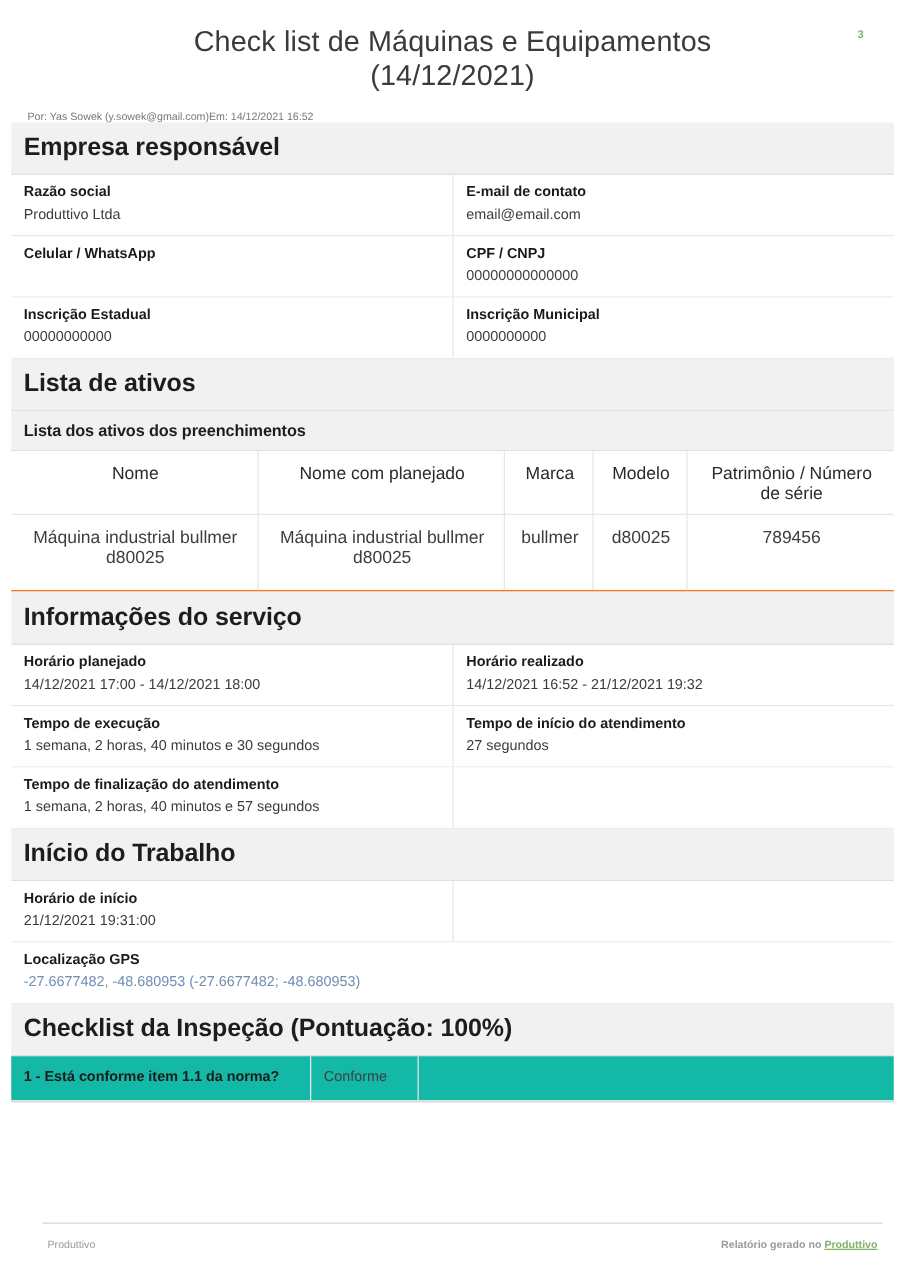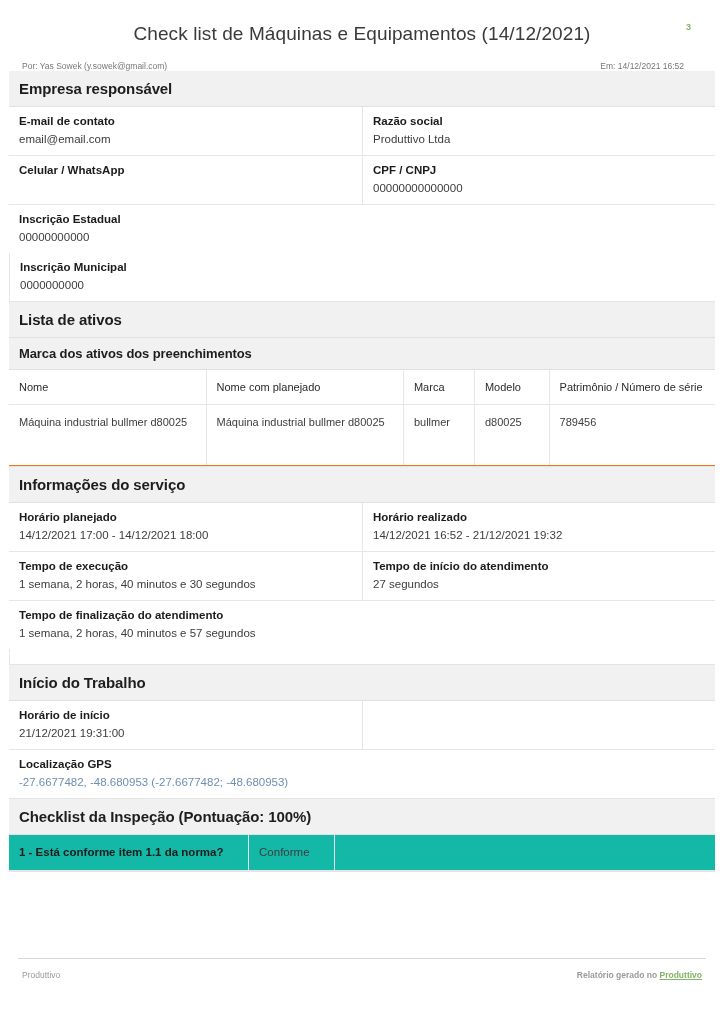--- a/index.html
+++ b/index.html
@@ -29,47 +29,46 @@
     position: absolute;
     top: 22px;
     right: 33px;
     font-size: 9px;
     font-weight: bold;
     color: #82b366;
     letter-spacing: 0;
   }
   .doc-title {
     text-align: center;
-    font-size: 19px;
+    font-size: 23px;
     font-weight: 400;
     line-height: 27px;
     color: #3a3a3a;
     padding: 20px 120px 0 120px;
     margin: 0;
     letter-spacing: 0.1px;
   }
   .meta-row {
     display: flex;
-    justify-content: space-between;
     padding: 14px 22px 0 22px;
     font-size: 8.5px;
     color: #777777;
   }
   .meta-right {
     padding-right: 18px;
   }
 
   
   .block {
     margin: 0 9px;
     border-bottom: 1px solid #e4e4e4;
   }
   .sec-head {
     background: #f1f1f1;
-    font-size: 15px;
+    font-size: 20px;
     font-weight: bold;
     color: #1d1d1d;
     padding: 9px 10px 9px 10px;
     border-bottom: 1px solid #e0e0e0;
     letter-spacing: -0.1px;
   }
   .sec-head.small {
     font-size: 13px;
     padding: 8px 10px 8px 10px;
   }
@@ -78,21 +77,21 @@
   .grid2 {
     display: flex;
     flex-wrap: wrap;
     background: #ffffff;
   }
   .cellrow {
     display: flex;
     width: 100%;
     border-bottom: 1px solid #e6e6e6;
   }
-  .cellrow:last-child { border-bottom: none; flex-direction: column; }
+  .cellrow:last-child { border-bottom: none; }
   .cell {
     width: 50%;
     box-sizing: border-box;
     padding: 7px 10px 8px 10px;
     background: #ffffff;
   }
   .cell + .cell {
     border-left: 1px solid #e6e6e6;
   }
   .cell.empty { background: #ffffff; }
@@ -117,23 +116,23 @@
   .tbl {
     width: 100%;
     border-collapse: collapse;
     background: #ffffff;
     table-layout: fixed;
   }
   .tbl th, .tbl td {
     border-right: 1px solid #e6e6e6;
     border-bottom: 1px solid #e6e6e6;
     padding: 9px 8px 9px 10px;
-    text-align: left;
+    text-align: center;
     vertical-align: top;
-    font-size: 11px;
+    font-size: 14px;
     line-height: 16px;
   }
   .tbl th {
     font-weight: 400;
     color: #2a2a2a;
   }
   .tbl td {
     font-weight: 400;
     color: #3d3d3d;
   }
@@ -177,21 +176,22 @@
   }
   .chk .rest {
     width: 55.5%;
   }
 
   
   .footer {
     position: absolute;
     left: 0;
     right: 0;
-    bottom: 44px;
+    bottom: 24px;
+    padding-left: 16px;
   }
   .footer-rule {
     margin: 0 18px;
     border-top: 1px solid #d8d8d8;
   }
   .footer-row {
     display: flex;
     justify-content: space-between;
     padding: 11px 22px 0 22px;
     font-size: 8.5px;
@@ -216,27 +216,27 @@
     <div>Por: Yas Sowek (y.sowek@gmail.com)</div>
     <div class="meta-right">Em: 14/12/2021 16:52</div>
   </div>
 
   <div class="block">
     <div class="sec-head">Empresa responsável</div>
     <div class="grid2">
 
       <div class="cellrow">
         <div class="cell">
+          <div class="f-label">Razão social</div>
+          <div class="f-value">Produttivo Ltda</div>
+        </div>
+        <div class="cell">
           <div class="f-label">E-mail de contato</div>
           <div class="f-value">email@email.com</div>
         </div>
-        <div class="cell">
-          <div class="f-label">Razão social</div>
-          <div class="f-value">Produttivo Ltda</div>
-        </div>
       </div>
 
       <div class="cellrow">
         <div class="cell">
           <div class="f-label">Celular / WhatsApp</div>
         </div>
         <div class="cell">
           <div class="f-label">CPF / CNPJ</div>
           <div class="f-value">00000000000000</div>
         </div>
@@ -251,21 +251,21 @@
           <div class="f-label">Inscrição Municipal</div>
           <div class="f-value">0000000000</div>
         </div>
       </div>
 
     </div>
   </div>
 
   <div class="block">
     <div class="sec-head">Lista de ativos</div>
-    <div class="sec-head small">Marca dos ativos dos preenchimentos</div>
+    <div class="sec-head small">Lista dos ativos dos preenchimentos</div>
 
     <table class="tbl">
       <thead>
         <tr>
           <th class="col-nome">Nome</th>
           <th class="col-hier">Nome com planejado</th>
           <th class="col-marca">Marca</th>
           <th class="col-modelo">Modelo</th>
           <th class="col-patr">Patrimônio / Número de série</th>
         </tr>

